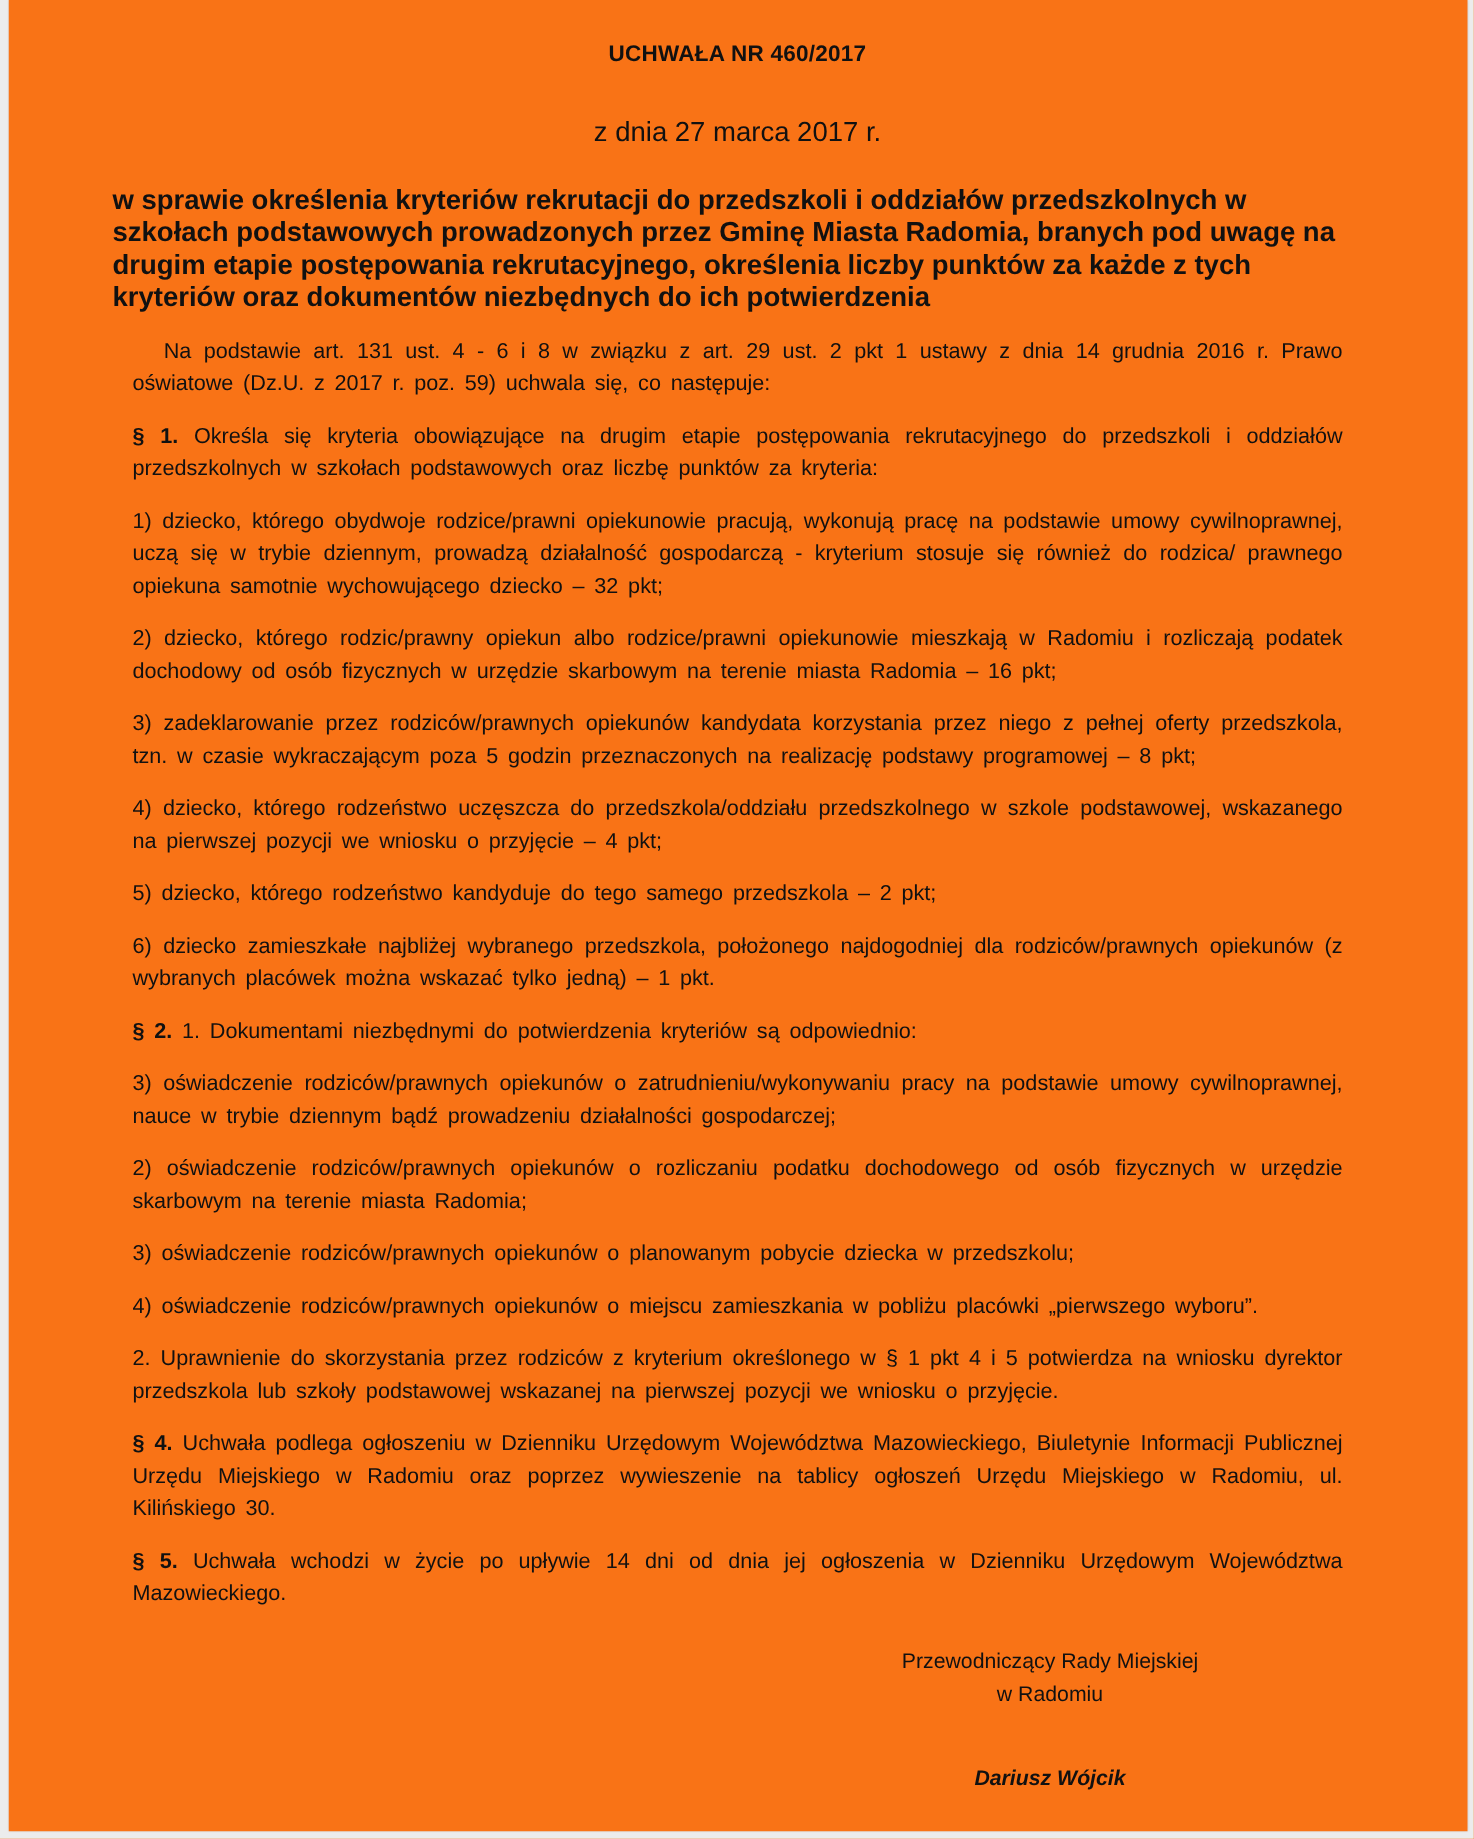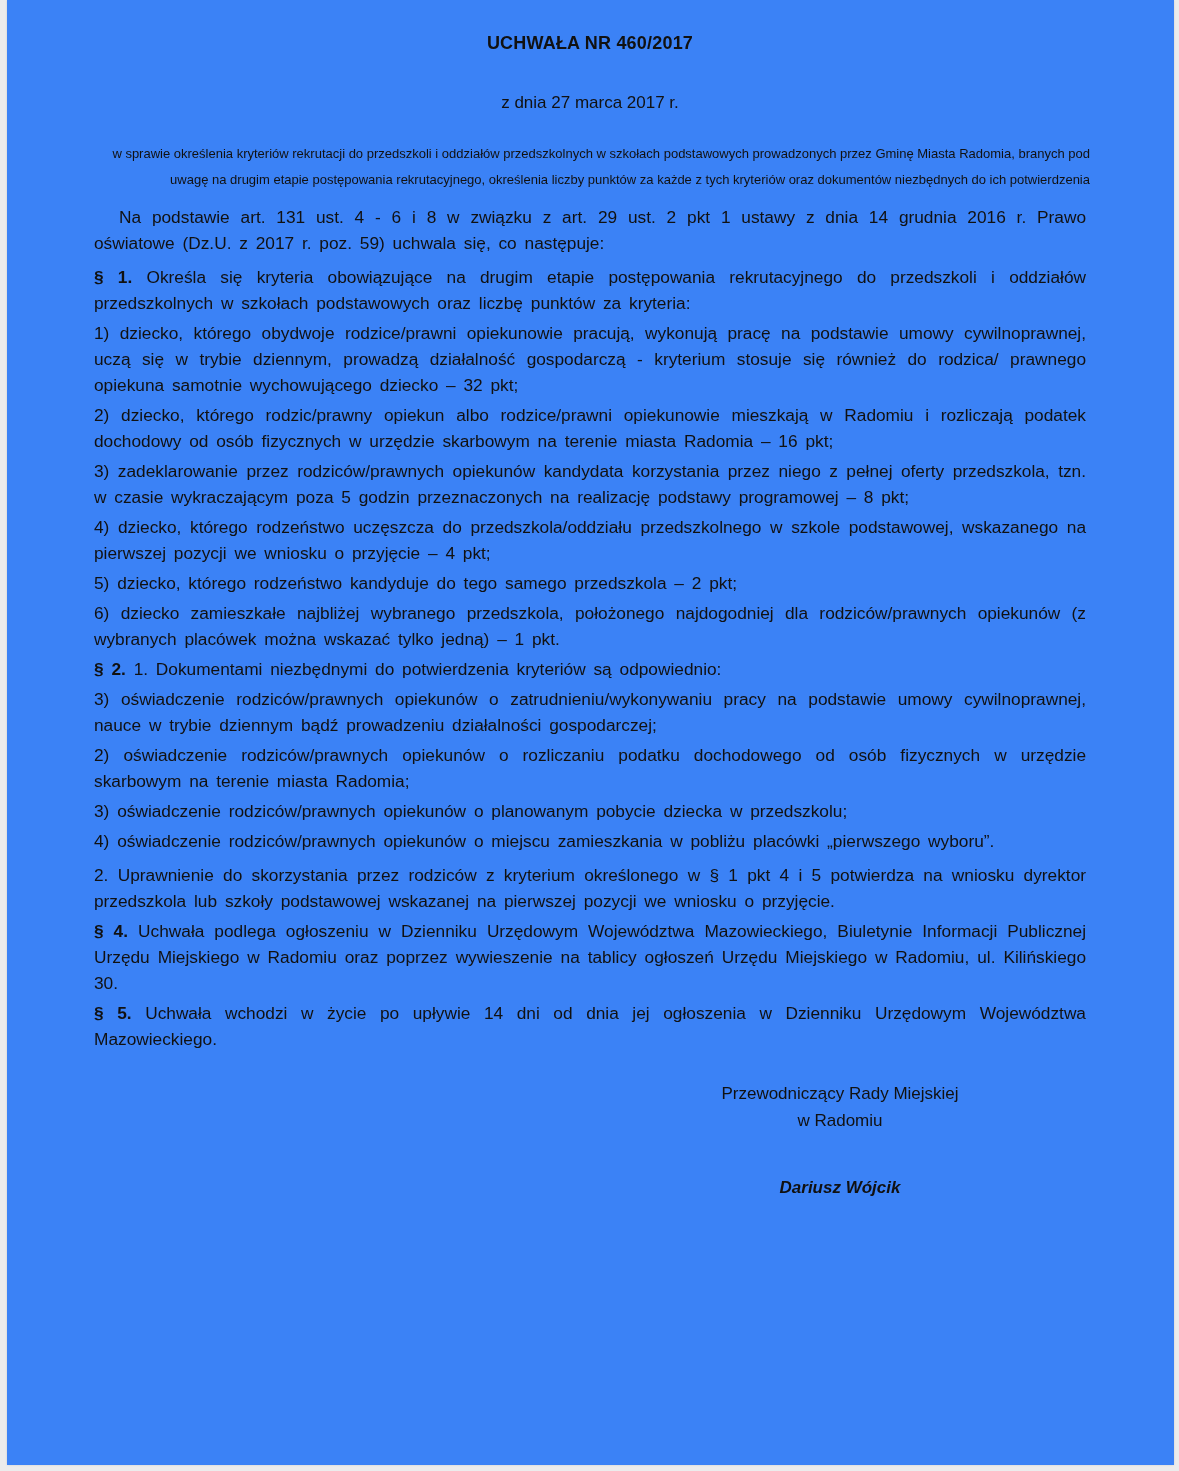--- a/index.html
+++ b/index.html
@@ -14,53 +14,53 @@
     font-family: "Liberation Sans", sans-serif;
     color: #111;
     -webkit-font-smoothing: antialiased;
   }
   .page {
     position: absolute;
     left: 7px;
     top: 0;
     width: 1167px;
     height: 1465px;
-    background: #3b82f6;
+    background: #f97316;
     box-sizing: border-box;
     padding: 30px 84px 0 83px;
     box-shadow: 0 0 2px rgba(0,0,0,0.12);
   }
   .title {
     text-align: center;
     font-weight: bold;
     font-size: 18px;
     line-height: 27px;
     letter-spacing: 0.2px;
   }
   .date {
     text-align: center;
-    font-size: 17px;
+    font-size: 22px;
     margin-top: 36px;
   }
   .subject {
-    text-align: right;
-    font-weight: normal;
-    font-size: 13px;
+    text-align: left;
+    font-weight: bold;
+    font-size: 22px;
     line-height: 26px;
     margin-top: 28px;
   }
   .body {
     margin-top: 11px;
     font-size: 17.3px;
     line-height: 26px;
     text-align: justify;
     word-spacing: 3px;
   }
   .body p {
-    margin: 4px;
+    margin: 16px;
   }
   .indent {
     text-indent: 25px;
   }
   .gap {
     margin-top: 8px !important;
   }
   .b {
     font-weight: bold;
   }

